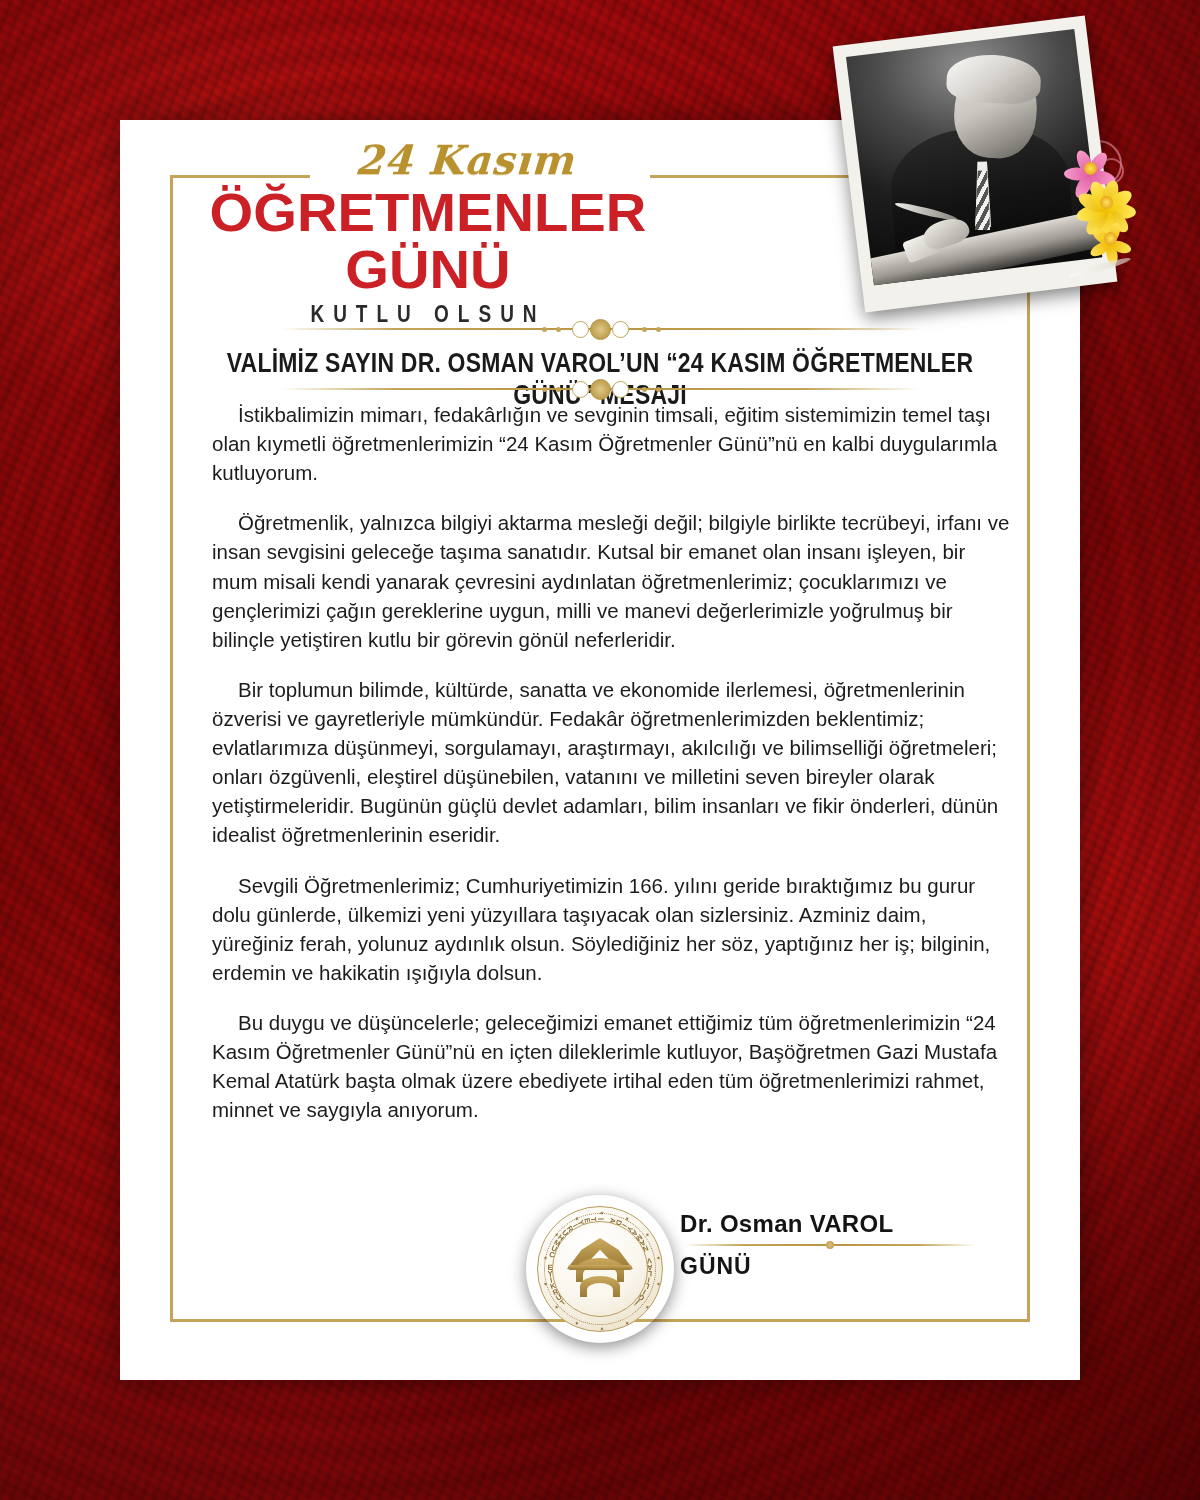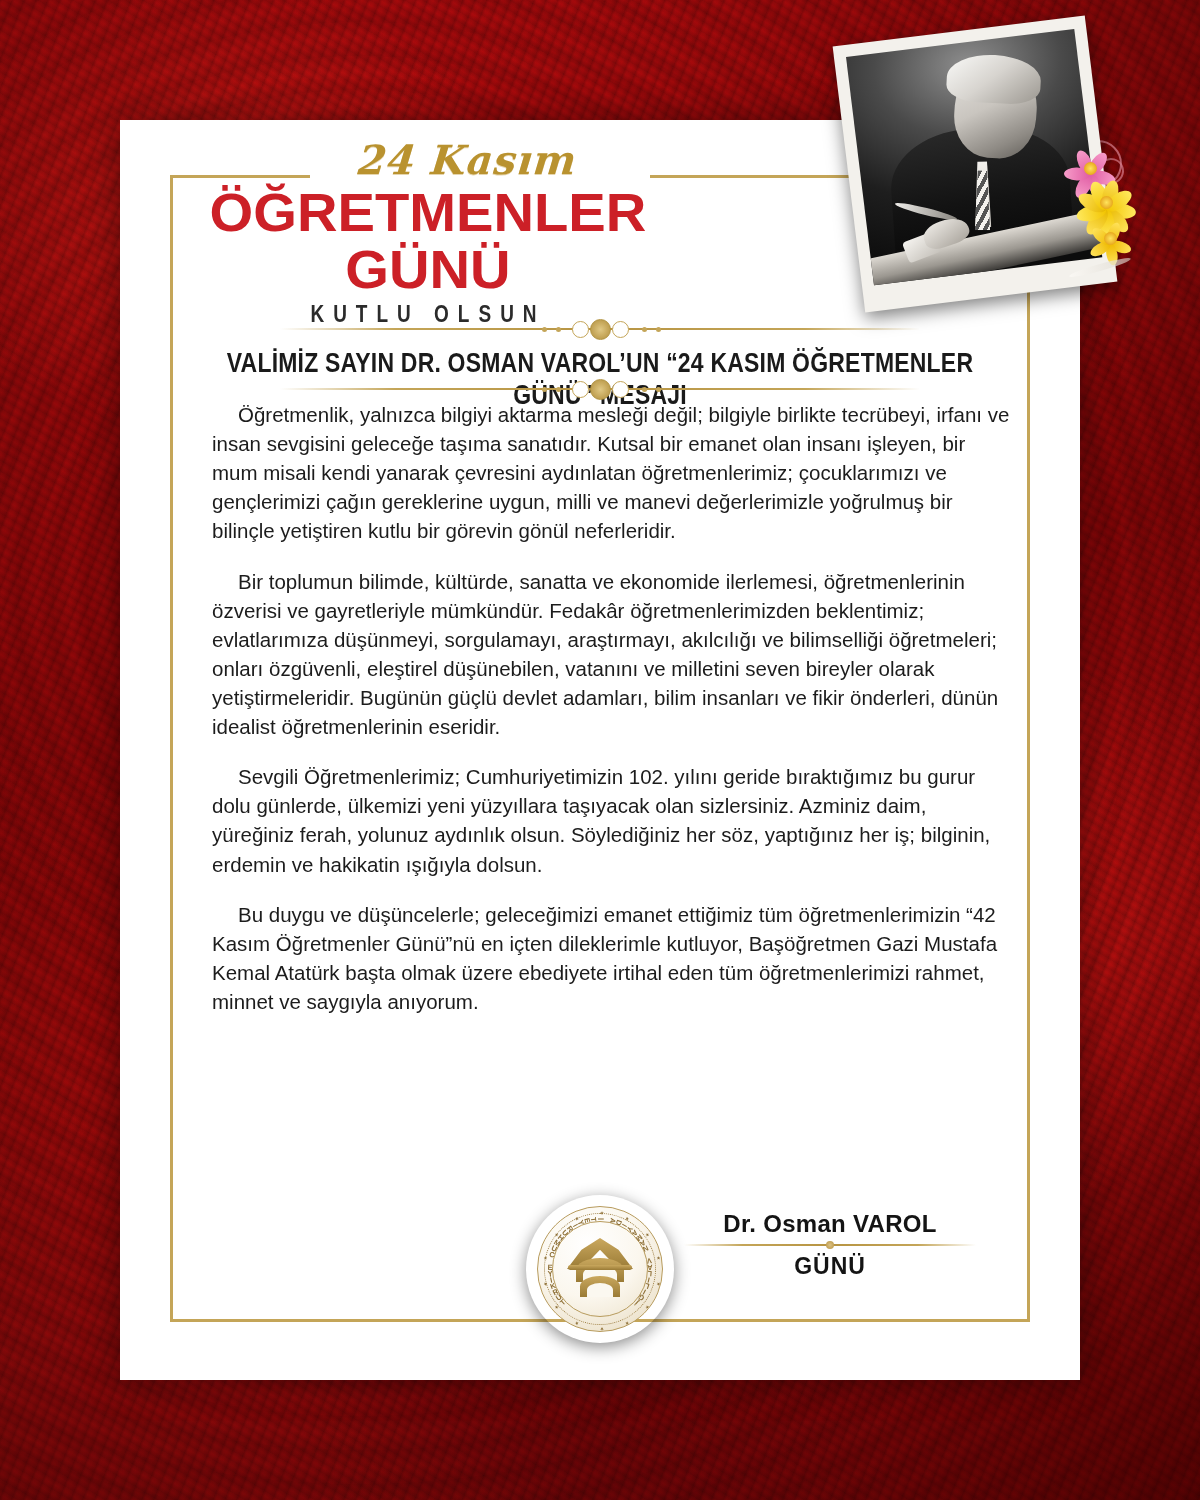--- a/index.html
+++ b/index.html
@@ -288,21 +288,21 @@
     text-indent: 26px;
     margin-bottom: 21px;
     text-align: left;
   }
 
   
   #signature {
     position: absolute;
     right: 100px; top: 1090px;
     width: 300px;
-    text-align: center;
+    text-align: left;
   }
   #sig-name {
     font-family: "Liberation Sans", sans-serif;
     font-weight: 700;
     font-size: 24px;
     color: #141414;
     letter-spacing: .3px;
   }
   #sig-rule {
     position: relative;
@@ -431,24 +431,25 @@
     <div class="dot d1"></div>
     <div class="dot d2"></div>
     <div class="ring s1"></div>
     <div class="ring mid"></div>
     <div class="ring s3"></div>
     <div class="dot d3"></div>
     <div class="dot d4"></div>
   </div>
 
   <div id="body-text">
+    <p>İstikbalimizin mimarı, fedakârlığın ve sevginin timsali, eğitim sistemimizin temel taşı olan kıymetli öğretmenlerimizin “24 Kasım Öğretmenler Günü”nü en kalbi duygularımla kutluyorum.</p>
     <p>Öğretmenlik, yalnızca bilgiyi aktarma mesleği değil; bilgiyle birlikte tecrübeyi, irfanı ve insan sevgisini geleceğe taşıma sanatıdır. Kutsal bir emanet olan insanı işleyen, bir mum misali kendi yanarak çevresini aydınlatan öğretmenlerimiz; çocuklarımızı ve gençlerimizi çağın gereklerine uygun, milli ve manevi değerlerimizle yoğrulmuş bir bilinçle yetiştiren kutlu bir görevin gönül neferleridir.</p>
     <p>Bir toplumun bilimde, kültürde, sanatta ve ekonomide ilerlemesi, öğretmenlerinin özverisi ve gayretleriyle mümkündür. Fedakâr öğretmenlerimizden beklentimiz; evlatlarımıza düşünmeyi, sorgulamayı, araştırmayı, akılcılığı ve bilimselliği öğretmeleri; onları özgüvenli, eleştirel düşünebilen, vatanını ve milletini seven bireyler olarak yetiştirmeleridir. Bugünün güçlü devlet adamları, bilim insanları ve fikir önderleri, dünün idealist öğretmenlerinin eseridir.</p>
-    <p>Sevgili Öğretmenlerimiz; Cumhuriyetimizin 102. yılını geride bıraktığımız bu gurur dolu günlerde, ülkemizi yeni yüzyıllara taşıyacak olan sizlersiniz. Azminiz daim, yüreğiniz ferah, yolunuz aydınlık olsun. Söylediğiniz her söz, yaptığınız her iş; bilginin, erdemin ve hakikatin ışığıyla dolsun.</p>
-    <p>Bu duygu ve düşüncelerle; geleceğimizi emanet ettiğimiz tüm öğretmenlerimizin “42 Kasım Öğretmenler Günü”nü en içten dileklerimle kutluyor, Başöğretmen Gazi Mustafa Kemal Atatürk başta olmak üzere ebediyete irtihal eden tüm öğretmenlerimizi rahmet, minnet ve saygıyla anıyorum.</p>
+    <p>Sevgili Öğretmenlerimiz; Cumhuriyetimizin 166. yılını geride bıraktığımız bu gurur dolu günlerde, ülkemizi yeni yüzyıllara taşıyacak olan sizlersiniz. Azminiz daim, yüreğiniz ferah, yolunuz aydınlık olsun. Söylediğiniz her söz, yaptığınız her iş; bilginin, erdemin ve hakikatin ışığıyla dolsun.</p>
+    <p>Bu duygu ve düşüncelerle; geleceğimizi emanet ettiğimiz tüm öğretmenlerimizin “24 Kasım Öğretmenler Günü”nü en içten dileklerimle kutluyor, Başöğretmen Gazi Mustafa Kemal Atatürk başta olmak üzere ebediyete irtihal eden tüm öğretmenlerimizi rahmet, minnet ve saygıyla anıyorum.</p>
   </div>
 
   <div id="signature">
     <div id="sig-name">Dr. Osman VAROL</div>
     <div id="sig-rule">
       <div class="l"></div>
       <div class="o"></div>
     </div>
     <div id="sig-role">GÜNÜ</div>
   </div>

